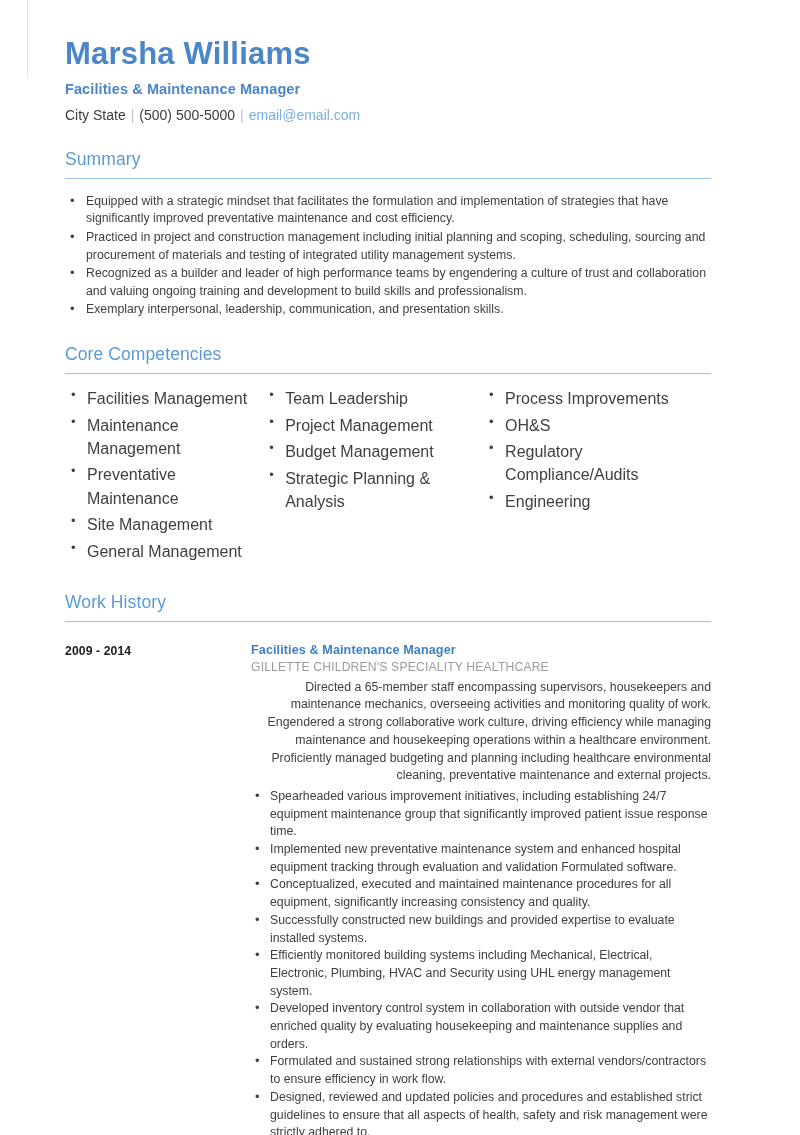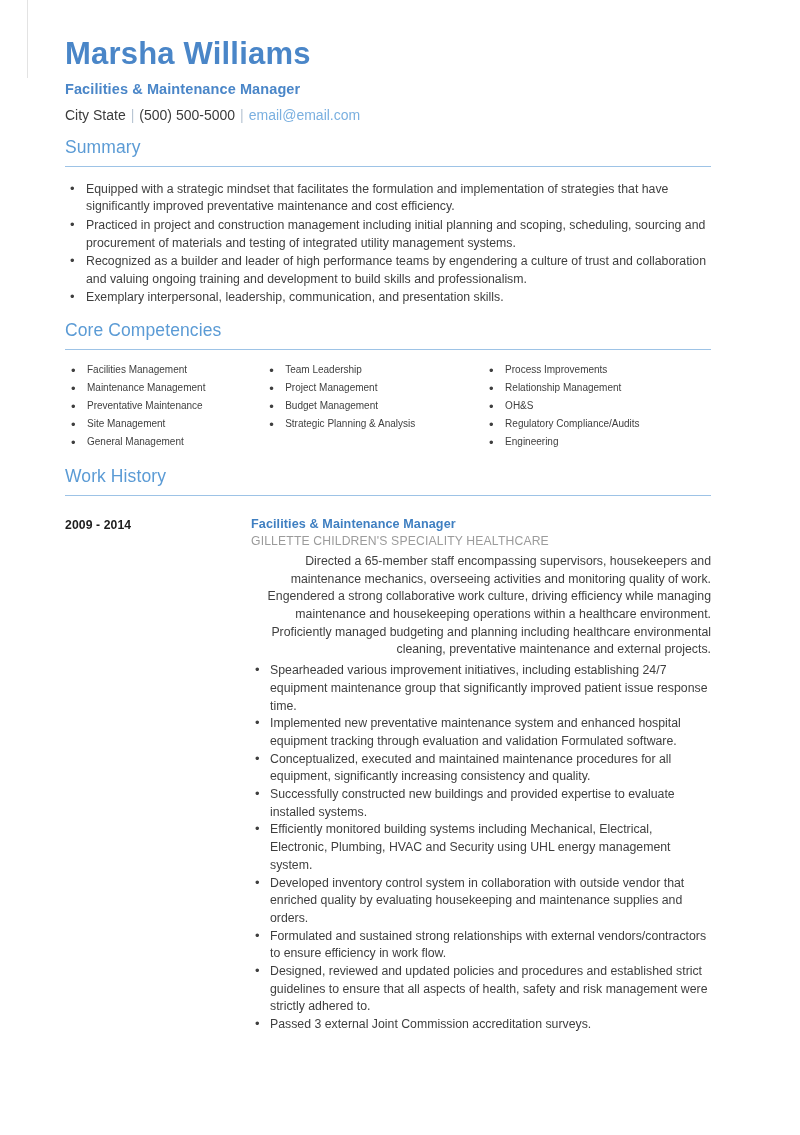--- a/index.html
+++ b/index.html
@@ -63,21 +63,21 @@
     line-height: 1.3;
     white-space: nowrap;
   }
   .contact .sep {
     color: #b9c6d4;
     padding: 0 5px;
   }
   .contact .email { color: #7bb0e0; }
 
   
-  .section { margin-top: 13px; }
+  .section { margin-top: 25px; }
   .section-title {
     font-size: 17.5px;
     color: #5b9bd5;
     font-weight: normal;
     letter-spacing: 0.1px;
     margin: 0;
   }
   .section-rule {
     border-top: 1.6px solid #9dc3e6;
     margin-top: 8px;
@@ -115,21 +115,21 @@
     list-style: none;
     margin: 0;
     padding: 0;
   }
   .comp-col.c1 { width: 200px; }
   .comp-col.c2 { width: 222px; }
   .comp-col.c3 { width: 230px; }
   .comp-col li {
     position: relative;
     padding-left: 22px;
-    font-size: 10px;
+    font-size: 16px;
     line-height: 1.45;
     color: #3f3f3f;
     margin-bottom: 3.5px;
   }
   .comp-col li::before {
     content: "\2022";
     position: absolute;
     left: 6px;
     top: -1px;
     font-size: 13px;
@@ -230,21 +230,20 @@
         <li>General Management</li>
       </ul>
       <ul class="comp-col c2">
         <li>Team Leadership</li>
         <li>Project Management</li>
         <li>Budget Management</li>
         <li>Strategic Planning &amp; Analysis</li>
       </ul>
       <ul class="comp-col c3">
         <li>Process Improvements</li>
-        <li>Relationship Management</li>
         <li>OH&amp;S</li>
         <li>Regulatory Compliance/Audits</li>
         <li>Engineering</li>
       </ul>
     </div>
   </div>
 
   <div class="section">
     <h2 class="section-title">Work History</h2>
     <div class="section-rule"></div>

